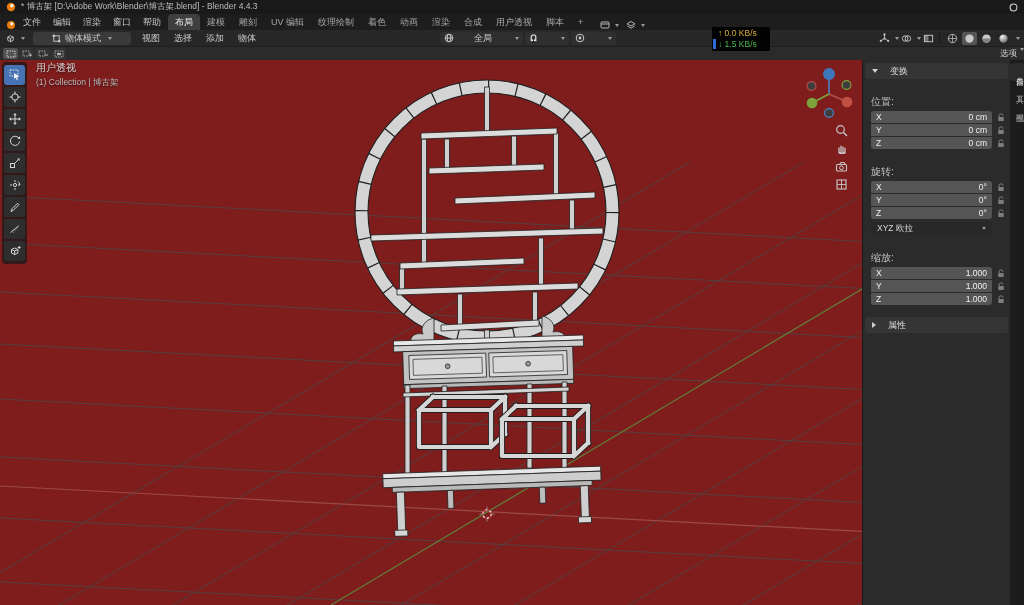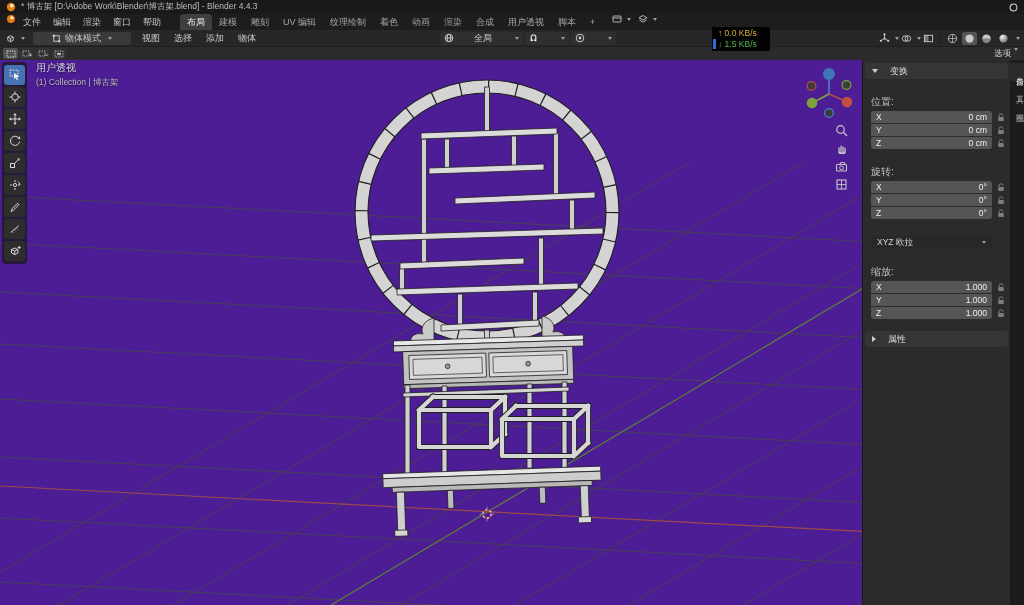--- a/index.html
+++ b/index.html
@@ -1,55 +1,55 @@
 <!DOCTYPE html>
 <html><head>
 <meta charset="utf-8">
 <style>
   html,body{margin:0;padding:0;background:#222}
-  .stage{position:relative;width:1024px;height:605px;background:#4c1d95;overflow:hidden;
+  .stage{position:relative;width:1024px;height:605px;background:#7f1d1d;overflow:hidden;
          font-family:"Liberation Sans","DejaVu Sans",sans-serif;color:#c9c9c9;font-size:9px;
          -webkit-user-select:none;user-select:none}
   svg{display:block}
   .chev{width:0;height:0;border-left:2.5px solid transparent;border-right:2.5px solid transparent;
         border-top:3px solid #9c9c9c;margin-left:3px}
   .arrow-d{width:0;height:0;border-left:3px solid transparent;border-right:3px solid transparent;border-top:4px solid #cfcfcf}
   .arrow-r{width:0;height:0;border-top:3px solid transparent;border-bottom:3px solid transparent;border-left:4px solid #cfcfcf}
 
   
   .titlebar{position:absolute;top:0;left:0;right:0;height:14px;background:#191919;z-index:12;
             display:flex;align-items:center;gap:5px;padding:0 6px;font-size:8.5px;color:#bdbdbd}
   .titlebar .spacer{flex:1}
 
   
   .menubar{position:absolute;top:14px;left:0;right:0;height:16px;background:#1d1d1d;z-index:11;
-           display:flex;align-items:flex-start;color:#c6c6c6}
+           display:flex;align-items:flex-end;color:#c6c6c6}
   .mi{padding:0 6px;line-height:16px}
-  .wtabs{display:flex;height:100%;margin-left:13px}
+  .wtabs{display:flex;height:100%;margin-left:1px}
   .wtab{padding:0 7px;display:flex;align-items:center;color:#a6a6a6}
   .wtab.active{background:#3f3f3f;color:#ededed;border-radius:4px 4px 0 0}
   .scenesel{display:flex;align-items:center;gap:7px;margin-left:10px}
   .iconbtn{display:flex;align-items:center;gap:2px}
 
   
   .vheader{position:absolute;top:30px;left:0;right:0;height:16px;background:#272727;z-index:10;color:#c9c9c9}
   .hgroup{position:absolute;top:0;height:16px;display:flex;align-items:center;gap:2px}
   .mode{display:flex;align-items:center;gap:4px;background:#3a3a3a;border-radius:3px;height:13px;padding:0 19px;margin:0 3px}
   .pill{display:flex;align-items:center;gap:20px;background:#2f2f2f;border-radius:3px;height:13px;padding:0 4px}
   .vsep{width:1px;height:11px;background:#1b1b1b;margin:0 3px}
   .shade{width:15px;height:13px;display:flex;align-items:center;justify-content:center;border-radius:2px}
   .shade.active{background:#555}
 
   
   .tsettings{position:absolute;top:46px;left:0;right:0;height:13px;background:#2b2b2b;border-top:1px solid #1f1f1f;
              z-index:10;display:flex;align-items:center;font-size:8.5px}
   .selmodes{display:flex;gap:1px;margin-left:3px}
   .selmode{width:15px;height:11px;background:#333;border-radius:2px;display:flex;align-items:center;justify-content:center}
   .selmode.active{background:#525252}
-  .opts{margin-left:auto;display:flex;padding-right:6px;color:#d2d2d2}
+  .opts{margin-left:auto;display:flex;color:#d2d2d2}
 
   
   .scene{position:absolute;inset:0;z-index:1}
   .vplabels{position:absolute;left:36px;top:61px;z-index:3;text-shadow:0 1px 2px rgba(0,0,0,.65)}
   .vplabels .l1{font-size:10px;color:#dadada}
   .vplabels .l2{font-size:8.5px;color:#bdbdbd;margin-top:2px}
 
   
   .tools{position:absolute;left:2px;top:62px;z-index:4;display:flex;flex-direction:column;gap:2px;
          background:rgba(24,24,24,.72);padding:3px 2px;border-radius:4px}
@@ -66,21 +66,21 @@
   .phead{height:16px;margin:1px 2px 3px;background:#353535;border-radius:3px;display:flex;align-items:center;gap:12px;
          padding:0 7px;font-size:9px;color:#dedede}
   .plabel{font-size:10px;color:#c2c2c2;margin:16px 8px 2px}
   .frow{display:flex;align-items:center;margin:0 3px 1px 8px;gap:2px}
   .field{flex:1;height:12px;background:#555;display:flex;align-items:center;justify-content:space-between;
          padding:0 5px;font-size:8.5px;color:#f1f1f1}
   .frow.first .field{border-radius:3px 3px 1px 1px}
   .frow.last .field{border-radius:1px 1px 3px 3px}
   .lockbtn{width:13px;display:flex;justify-content:center;opacity:.7}
   .pselect{height:13px;background:#282828;border-radius:3px;display:flex;align-items:center;justify-content:space-between;
-           padding:0 6px;font-size:8.5px;color:#d8d8d8;margin:17px 18px 3px 8px}
+           padding:0 6px;font-size:8.5px;color:#d8d8d8;margin:3px 18px 3px 8px}
   .props{margin-top:12px}
 
   
   .tabstrip{position:absolute;top:59px;right:0;bottom:0;width:14px;background:#1c1c1c;z-index:9;
             display:flex;flex-direction:column;align-items:center;padding-top:4px;box-sizing:border-box}
   .vtab{writing-mode:vertical-rl;font-size:8px;color:#9a9a9a;padding:8px 0;width:14px;display:flex;
         justify-content:center;letter-spacing:1px;box-sizing:border-box}
   .vtab.active{background:#2b2b2b;color:#e5e5e5;border-radius:3px 0 0 3px}
 
   

